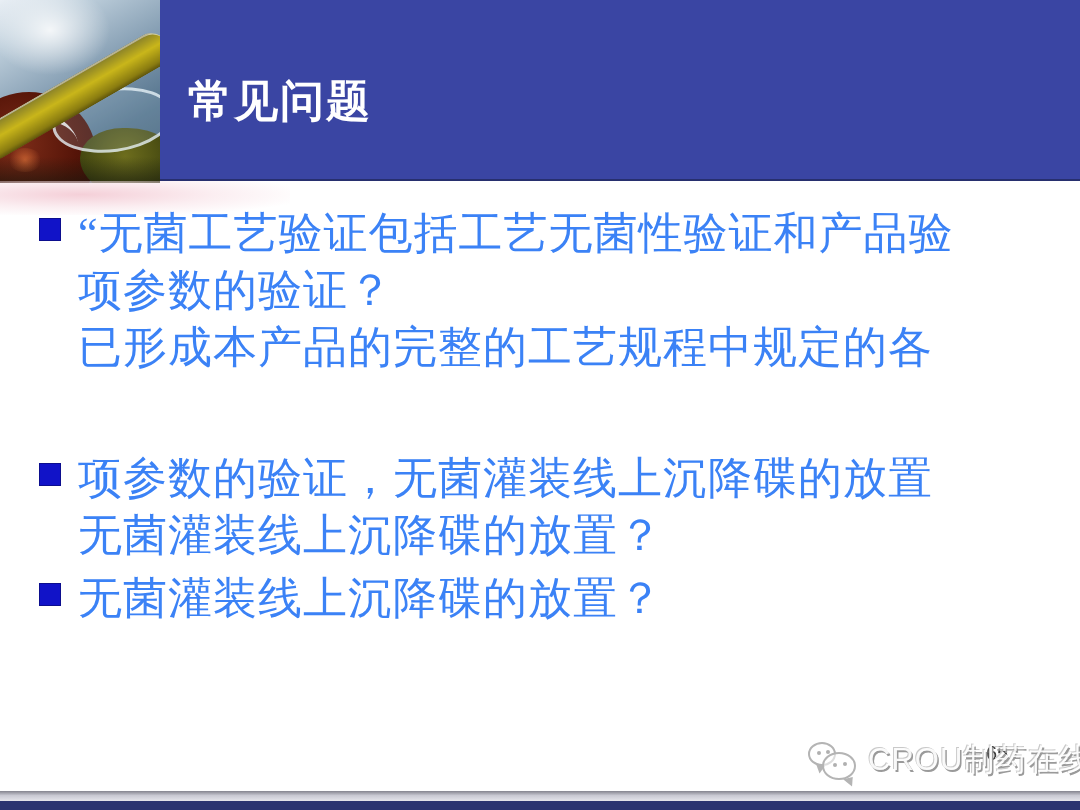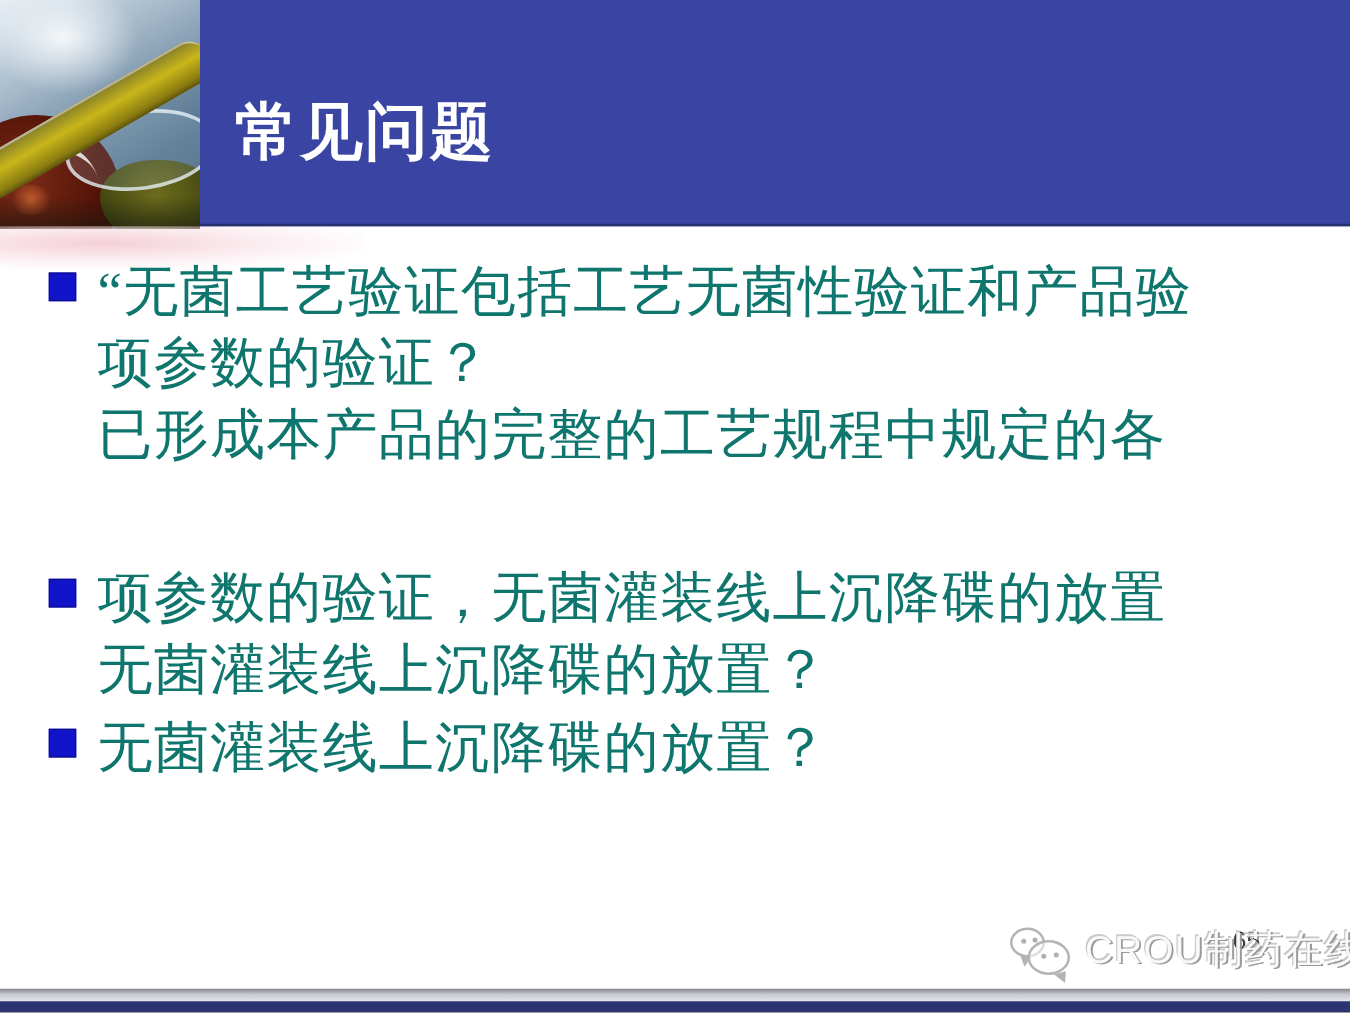--- a/index.html
+++ b/index.html
@@ -12,21 +12,21 @@
   }
 
   
   .title-bar{
     position:absolute;left:160px;top:0;width:920px;height:179px;
     background:#3a45a3;
     border-bottom:2px solid #272f6e;
   }
   .title-text{
     position:absolute;left:28px;top:80px;
-    font-size:50px;font-weight:bold;color:#ffffff;
+    font-size:44px;font-weight:bold;color:#ffffff;
     letter-spacing:2px;line-height:1;
     white-space:nowrap;
     text-align:right;
   }
 
   
   .photo{
     position:absolute;left:0;top:0;width:160px;height:183px;
     overflow:hidden;
     background:linear-gradient(150deg,#e9eff5 0%,#bccdda 18%,#7e98ae 48%,#54738c 72%,#40596f 100%);
@@ -78,21 +78,21 @@
   }
   .pink-blur{
     position:absolute;left:0;top:181px;width:290px;height:34px;
     background:radial-gradient(ellipse at 28% 40%,rgba(244,205,214,.95) 0%,rgba(248,224,230,.55) 45%,rgba(255,255,255,0) 78%);
   }
 
   
   .bullet{
     position:absolute;left:0;width:1050px;
     padding-left:78px;box-sizing:border-box;
-    font-size:44px;line-height:57px;color:#0f766e;
+    font-size:44px;line-height:57px;color:#3b82f6;
     letter-spacing:1px;
   }
   .bullet .sq{
     position:absolute;left:39px;top:13px;width:22px;height:23px;
     background:#1113c8;border:1px solid #0c0e8e;box-sizing:border-box;
   }
   .bullet .ln{display:block;white-space:nowrap;}
   .b1{top:205px;}
   .b2{top:450px;}
   .b3{top:570px;}

